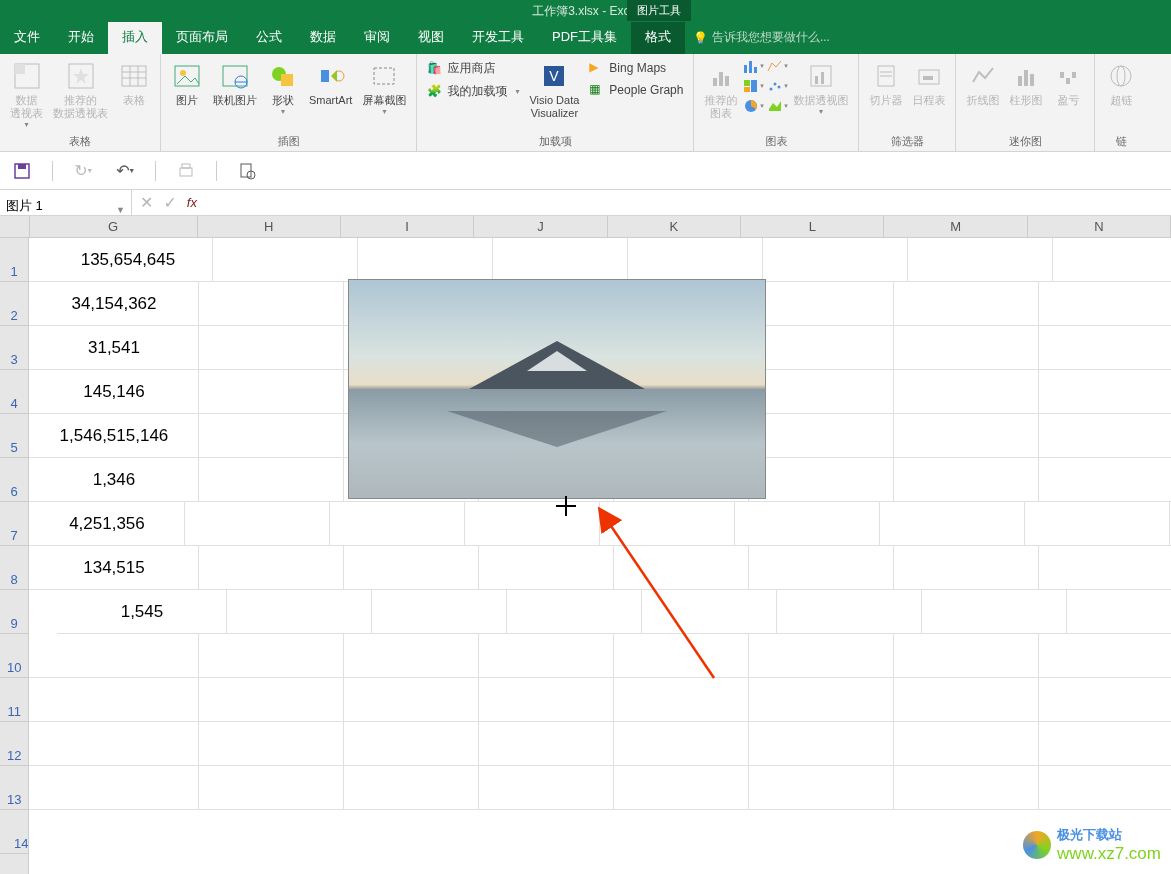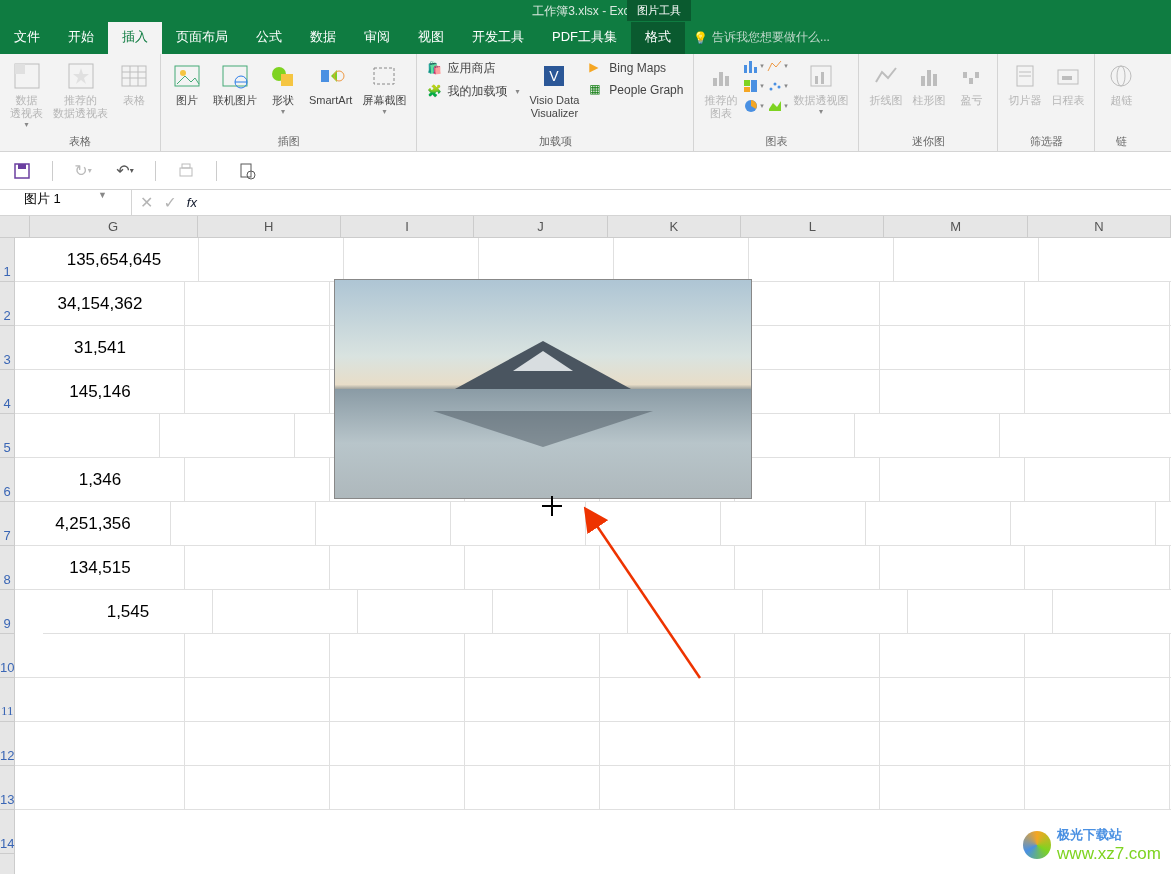--- a/index.html
+++ b/index.html
@@ -31,24 +31,24 @@
 .ribbon-small .row { display: flex; align-items: center; gap: 4px; font-size: 12px; color: #444; padding: 2px 4px; cursor: pointer; }
 .ribbon-small .row .sicon { width: 16px; height: 16px; }
 
 
 .quick-access { height: 38px; background: #fff; border-bottom: 1px solid #d4d4d4; display: flex; align-items: center; padding: 0 10px; gap: 18px; }
 .qa-btn { width: 24px; height: 24px; display: flex; align-items: center; justify-content: center; cursor: pointer; color: #595959; }
 .qa-sep { width: 1px; height: 20px; background: #ccc; }
 
 
 .formula-bar { height: 26px; background: #fff; border-bottom: 1px solid #d4d4d4; display: flex; align-items: stretch; }
-.name-box { width: 132px; border-right: 1px solid #d4d4d4; display: flex; align-items: flex-start; padding: 0 24px; font-size: 13px; justify-content: space-between; }
+.name-box { width: 132px; border-right: 1px solid #d4d4d4; display: flex; align-items: flex-end; padding: 0 6px; font-size: 13px; justify-content: space-between; }
 .name-box .dd { color: #888; font-size: 9px; }
 .fx-controls { display: flex; align-items: center; padding: 0 8px; gap: 10px; color: #b5b5b5; }
-.fx-controls .fx { font-style: italic; color: #0f172a; font-size: 13px; }
+.fx-controls .fx { font-style: italic; color: #7f1d1d; font-size: 13px; }
 .fx-input { flex: 1; border: none; font-size: 13px; padding: 0 6px; }
 
 
 .grid-area { position: relative; height: 658px; overflow: hidden; }
 .col-headers { display: flex; height: 22px; background: #e6e6e6; border-bottom: 1px solid #ccc; }
 .corner { width: 30px; border-right: 1px solid #ccc; background: #e6e6e6; }
 .col-h { border-right: 1px solid #ccc; text-align: center; font-size: 13px; color: #555; line-height: 22px; }
 .grid-body { display: flex; height: 636px; }
 .row-headers { width: 30px; background: #e6e6e6; border-right: 1px solid #ccc; }
 .row-h { border-bottom: 1px solid #ccc; text-align: center; font-size: 13px; color: #3a66b5; display: flex; align-items: flex-end; justify-content: center; padding-bottom: 2px; }
@@ -315,20 +315,45 @@
       </div>
     </div>
     <div class="label">图表</div>
   </div>
 
   <div class="ribbon-group">
     <div class="items">
       <div class="ribbon-btn disabled">
         <div class="icon-box">
             <svg width="28" height="28">
+              <rect x="6" y="4" width="16" height="20" fill="none" stroke="#bdbdbd"></rect>
+              <line x1="8" y1="10" x2="20" y2="10" stroke="#bdbdbd"></line>
+              <line x1="8" y1="14" x2="20" y2="14" stroke="#bdbdbd"></line>
+            </svg>
+          </div>
+        <div class="txt">切片器</div>
+      </div>
+      <div class="ribbon-btn disabled">
+        <div class="icon-box">
+            <svg width="28" height="28">
+              <rect x="4" y="8" width="20" height="14" fill="none" stroke="#bdbdbd"></rect>
+              <rect x="8" y="14" width="10" height="4" fill="#bdbdbd"></rect>
+            </svg>
+          </div>
+        <div class="txt">日程表</div>
+      </div>
+    </div>
+    <div class="label">筛选器</div>
+  </div>
+
+  <div class="ribbon-group">
+    <div class="items">
+      <div class="ribbon-btn disabled">
+        <div class="icon-box">
+            <svg width="28" height="28">
               <polyline points="4,20 10,10 16,16 24,6" fill="none" stroke="#bdbdbd" stroke-width="2"></polyline>
             </svg>
           </div>
         <div class="txt">折线图</div>
       </div>
       <div class="ribbon-btn disabled">
         <div class="icon-box">
             <svg width="28" height="28">
               <rect x="6" y="14" width="4" height="10" fill="#bdbdbd"></rect>
               <rect x="12" y="8" width="4" height="16" fill="#bdbdbd"></rect>
@@ -342,45 +367,20 @@
             <svg width="28" height="28">
               <rect x="6" y="10" width="4" height="6" fill="#bdbdbd"></rect>
               <rect x="12" y="16" width="4" height="6" fill="#bdbdbd"></rect>
               <rect x="18" y="10" width="4" height="6" fill="#bdbdbd"></rect>
             </svg>
           </div>
         <div class="txt">盈亏</div>
       </div>
     </div>
     <div class="label">迷你图</div>
-  </div>
-
-  <div class="ribbon-group">
-    <div class="items">
-      <div class="ribbon-btn disabled">
-        <div class="icon-box">
-            <svg width="28" height="28">
-              <rect x="6" y="4" width="16" height="20" fill="none" stroke="#bdbdbd"></rect>
-              <line x1="8" y1="10" x2="20" y2="10" stroke="#bdbdbd"></line>
-              <line x1="8" y1="14" x2="20" y2="14" stroke="#bdbdbd"></line>
-            </svg>
-          </div>
-        <div class="txt">切片器</div>
-      </div>
-      <div class="ribbon-btn disabled">
-        <div class="icon-box">
-            <svg width="28" height="28">
-              <rect x="4" y="8" width="20" height="14" fill="none" stroke="#bdbdbd"></rect>
-              <rect x="8" y="14" width="10" height="4" fill="#bdbdbd"></rect>
-            </svg>
-          </div>
-        <div class="txt">日程表</div>
-      </div>
-    </div>
-    <div class="label">筛选器</div>
   </div>
 
   <div class="ribbon-group" style="border-right:none">
     <div class="items">
       <div class="ribbon-btn disabled">
         <div class="icon-box">
             <svg width="28" height="28">
               <circle cx="14" cy="14" r="10" fill="none" stroke="#bdbdbd"></circle>
               <ellipse cx="14" cy="14" rx="4" ry="10" fill="none" stroke="#bdbdbd"></ellipse>
             </svg>
@@ -449,24 +449,24 @@
         <div class="row-h" style="height: 44px;">1</div>
         <div class="row-h" style="height: 44px;">2</div>
         <div class="row-h" style="height: 44px;">3</div>
         <div class="row-h" style="height: 44px;">4</div>
         <div class="row-h" style="height: 44px;">5</div>
         <div class="row-h" style="height: 44px;">6</div>
         <div class="row-h" style="height: 44px;">7</div>
         <div class="row-h" style="height: 44px;">8</div>
         <div class="row-h" style="height: 44px;">9</div>
         <div class="row-h" style="height: 44px;">10</div>
-        <div class="row-h" style="height: 44px; font-family: Liberation Serif, serif;">11</div>
+        <div class="row-h" style="height: 44px;">11</div>
         <div class="row-h" style="height: 44px;">12</div>
         <div class="row-h" style="height: 44px;">13</div>
-        <div class="row-h" style="height: 44px;">14</div>
+        <div class="row-h" style="height: 44px; padding-left: 14px;">14</div>
       </div>
     <div class="cells">
 
       <div class="cell-row" style="height: 44px; justify-content: center;">
           <div class="cell" style="width: 170px;">135,654,645</div>
           <div class="cell" style="width: 145px;"></div>
           <div class="cell" style="width: 135px;"></div>
           <div class="cell" style="width: 135px;"></div>
           <div class="cell" style="width: 135px;"></div>
           <div class="cell" style="width: 145px;"></div>
@@ -497,20 +497,21 @@
           <div class="cell" style="width: 170px;">145,146</div>
           <div class="cell" style="width: 145px;"></div>
           <div class="cell" style="width: 135px;"></div>
           <div class="cell" style="width: 135px;"></div>
           <div class="cell" style="width: 135px;"></div>
           <div class="cell" style="width: 145px;"></div>
           <div class="cell" style="width: 145px;"></div>
           <div class="cell" style="width: 145px;"></div>
         </div>
         <div class="cell-row" style="height: 44px;">
+          <div class="cell" style="width: 170px;">1,546,515,146</div>
           <div class="cell" style="width: 145px;"></div>
           <div class="cell" style="width: 135px;"></div>
           <div class="cell" style="width: 135px;"></div>
           <div class="cell" style="width: 135px;"></div>
           <div class="cell" style="width: 145px;"></div>
           <div class="cell" style="width: 145px;"></div>
           <div class="cell" style="width: 145px;"></div>
         </div>
         <div class="cell-row" style="height: 44px;">
           <div class="cell" style="width: 170px;">1,346</div>

